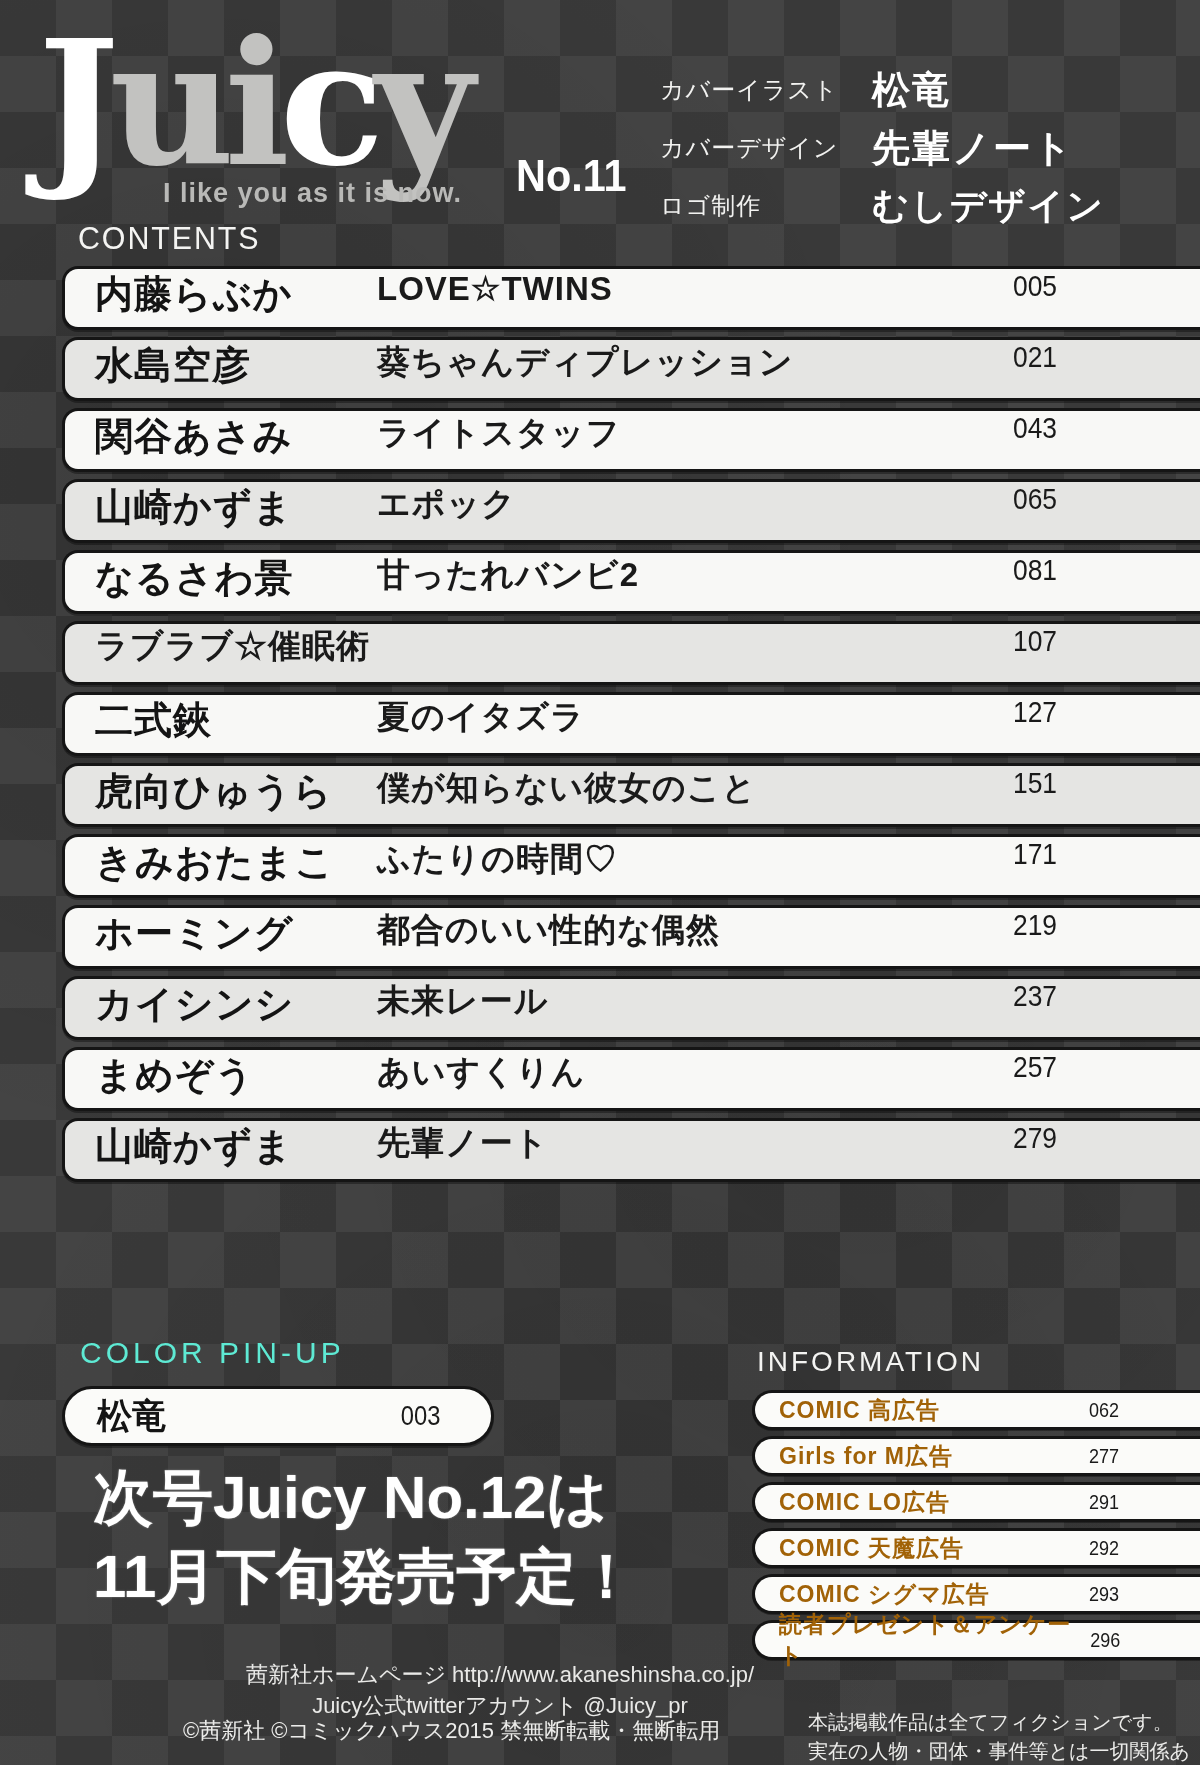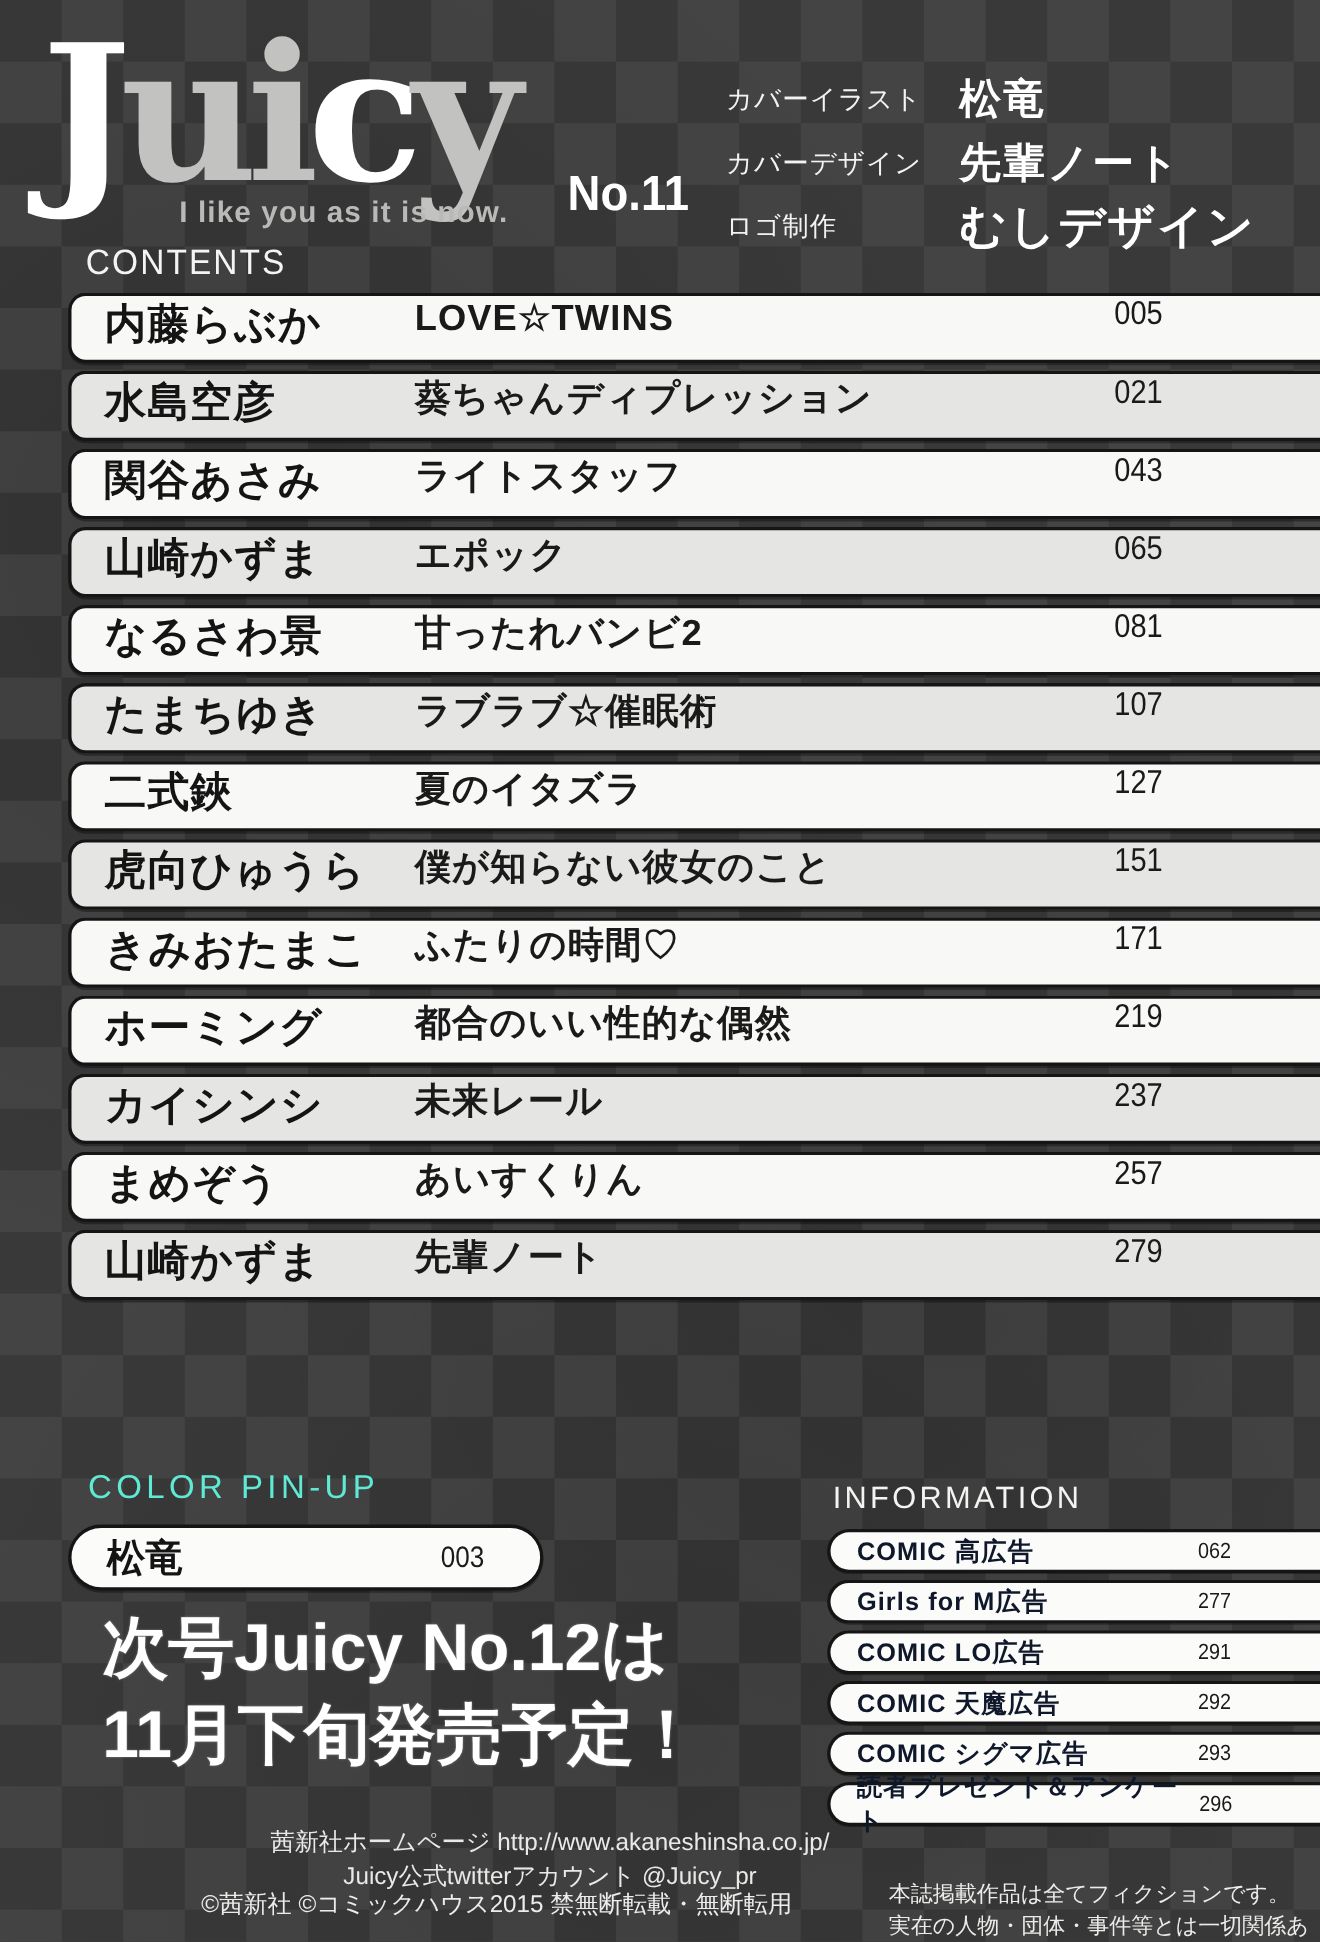--- a/index.html
+++ b/index.html
@@ -26,21 +26,21 @@
   .logo-tagline { position:absolute; left:163px; top:178px; font-size:27px; font-weight:bold;
                   color:#b9b9b7; letter-spacing:1px; }
   .logo-issue { position:absolute; left:516px; top:150px; font-size:45px; font-weight:bold;
                 color:#fefefe; letter-spacing:0px; transform:scaleX(0.92); transform-origin:left; }
 
   
   .credits { position:absolute; left:660px; top:66px; }
   .credit-row { display:flex; align-items:center; margin-bottom:10px; height:48px; }
   .credit-label { width:212px; font-size:24px; color:#f2f2f0; letter-spacing:1px; }
   .credit-value { font-size:38px; font-weight:bold; color:#ffffff; letter-spacing:2px; }
-  .credit-row:last-child .credit-value { font-size:42px; }
+  .credit-row:last-child .credit-value { font-size:36px; }
 
   
   .contents-heading { position:absolute; left:78px; top:220px; font-size:32px; color:#f4f4f2;
                       letter-spacing:2px; transform:scaleX(0.95); transform-origin:left; }
   .toc { position:absolute; left:62px; top:266px; width:1138px; }
   .toc-row { display:flex; height:64px; margin-bottom:7px;
              background:#f8f8f6; border:3px solid #151515; border-right:none;
              border-radius:16px 0 0 16px; padding-left:30px;
              box-shadow:0 2px 0 rgba(0,0,0,0.35); }
   .toc-row.alt { background:#e5e5e3; }
@@ -65,21 +65,21 @@
                 text-shadow:0 0 2px rgba(255,255,255,0.4); }
 
   
   .info-heading { position:absolute; left:757px; top:1346px; font-size:28px; color:#f4f4f2;
                   letter-spacing:3px; }
   .info-list { position:absolute; left:752px; top:1390px; width:448px; }
   .info-pill { display:flex; align-items:center; height:40px; margin-bottom:6px;
                background:#fbfbf9; border:3px solid #151515; border-right:none;
                border-radius:21px 0 0 21px; padding-left:24px;
                box-shadow:0 1px 0 rgba(0,0,0,0.35); }
-  .info-label { font-size:23px; font-weight:bold; color:#0f172a; letter-spacing:1px; }
+  .info-label { font-size:23px; font-weight:bold; color:#a16207; letter-spacing:1px; }
   .info-page { margin-left:auto; width:60px; margin-right:66px; text-align:center;
                font-size:20px; color:#1a1a1a; transform:scaleX(0.9); }
 
   
   .footer-links { position:absolute; left:150px; top:1660px; width:700px; text-align:center;
                   color:#e9e9e7; font-size:22px; line-height:1.4; }
   .footer-copyright { position:absolute; left:183px; top:1716px; color:#ececea; font-size:22px;
                       letter-spacing:0px; }
   .footer-disclaimer { position:absolute; left:808px; top:1708px; color:#ececea; font-size:20px;
                        line-height:1.45; }
@@ -128,21 +128,20 @@
     <span class="toc-author">山崎かずま</span>
     <span class="toc-title">エポック</span>
     <span class="toc-page">065</span>
   </div>
   <div class="toc-row">
     <span class="toc-author">なるさわ景</span>
     <span class="toc-title">甘ったれバンビ2</span>
     <span class="toc-page">081</span>
   </div>
   <div class="toc-row alt">
-    <span class="toc-author">たまちゆき</span>
     <span class="toc-title">ラブラブ☆催眠術</span>
     <span class="toc-page">107</span>
   </div>
   <div class="toc-row">
     <span class="toc-author">二式鋏</span>
     <span class="toc-title">夏のイタズラ</span>
     <span class="toc-page">127</span>
   </div>
   <div class="toc-row alt">
     <span class="toc-author">虎向ひゅうら</span>

